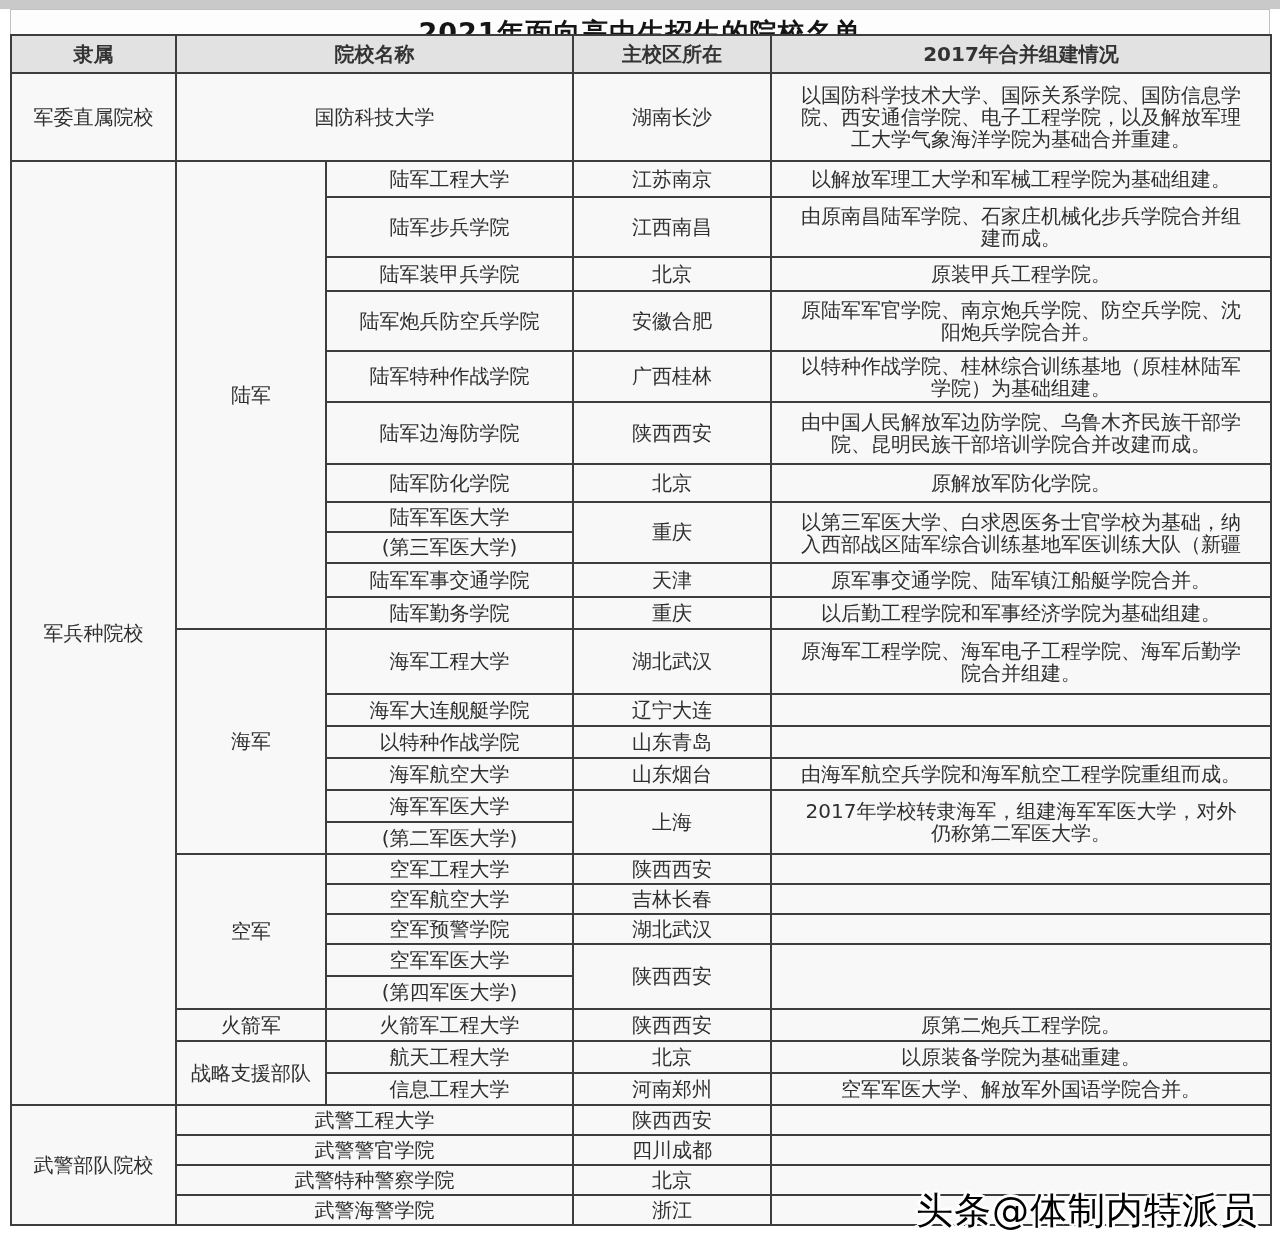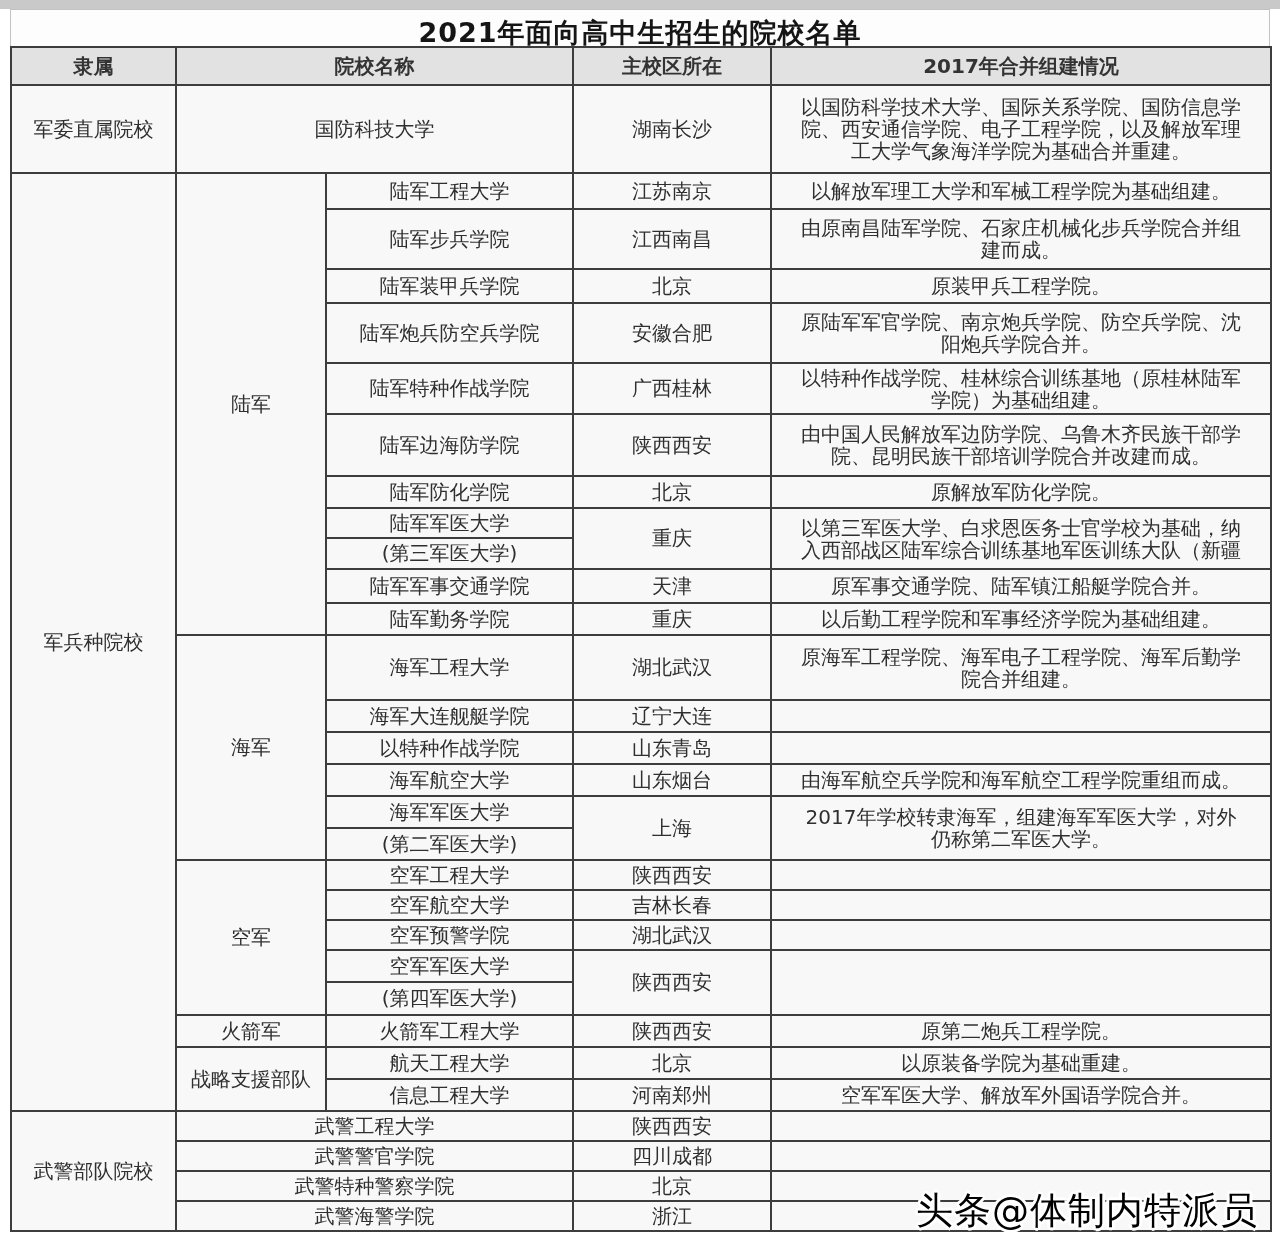--- a/index.html
+++ b/index.html
@@ -24,21 +24,21 @@
     border-bottom: none;
     display: flex; align-items: center; justify-content: center;
   }
   .title-box h1 {
     font-size: 27px; font-weight: bold; color: #151515;
     letter-spacing: 1px;
     margin-top: 10px;
   }
 
   table.roster {
-    position: absolute; top: 46px; left: 10px;
+    position: absolute; top: 34px; left: 10px;
     width: 1260px;
     border-collapse: collapse;
     table-layout: fixed;
     background: #f8f8f8;
   }
   table.roster th, table.roster td {
     border: 2px solid #3d3d3d;
     text-align: center;
     vertical-align: middle;
     font-size: 20px;
@@ -131,21 +131,21 @@
     <tr style="height:51px">
       <td>陆军特种作战学院</td>
       <td>广西桂林</td>
       <td class="merge">以特种作战学院、桂林综合训练基地（原桂林陆军学院）为基础组建。</td>
     </tr>
     <tr style="height:62px">
       <td>陆军边海防学院</td>
       <td>陕西西安</td>
       <td class="merge">由中国人民解放军边防学院、乌鲁木齐民族干部学院、昆明民族干部培训学院合并改建而成。</td>
     </tr>
-    <tr style="height:32px">
+    <tr style="height:38px">
       <td>陆军防化学院</td>
       <td>北京</td>
       <td class="merge">原解放军防化学院。</td>
     </tr>
     <tr style="height:30px">
       <td>陆军军医大学</td>
       <td rowspan="2">重庆</td>
       <td class="merge" rowspan="2">以第三军医大学、白求恩医务士官学校为基础，纳入西部战区陆军综合训练基地军医训练大队（新疆</td>
     </tr>
     <tr style="height:31px">

